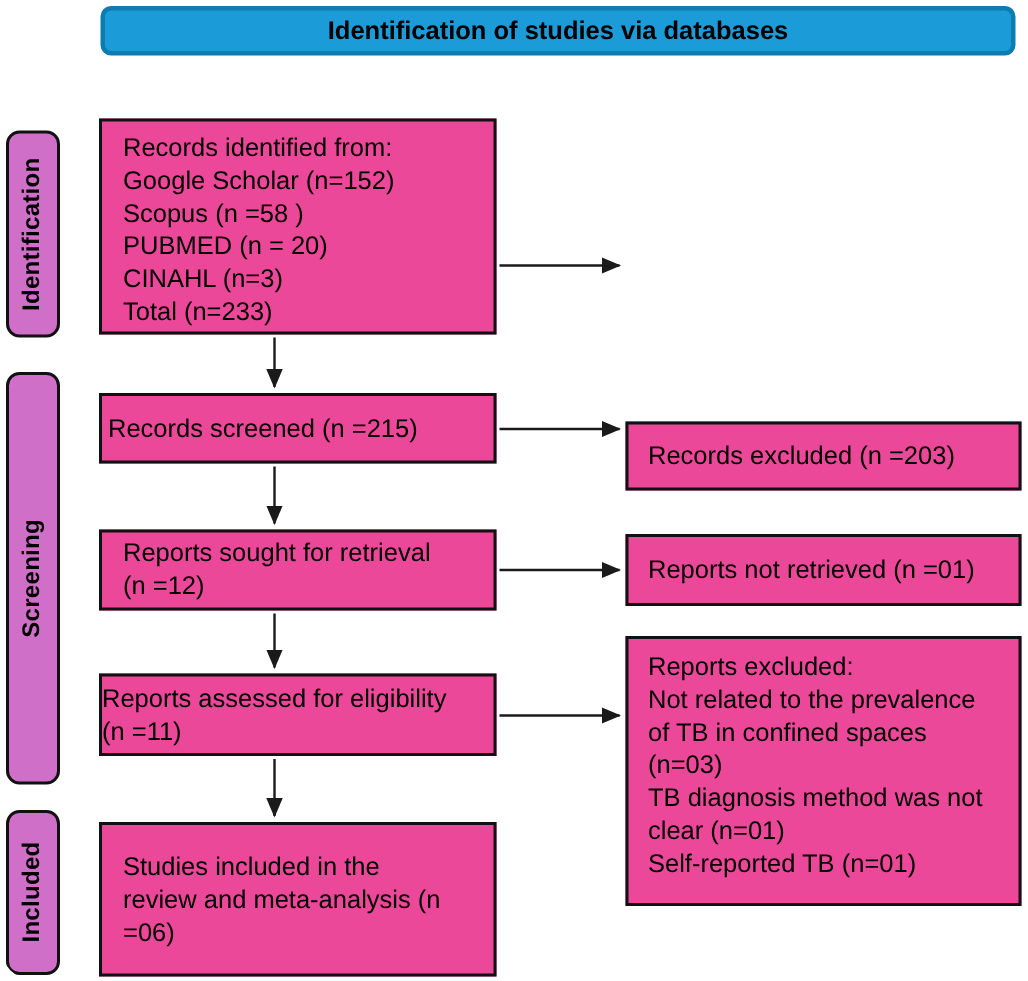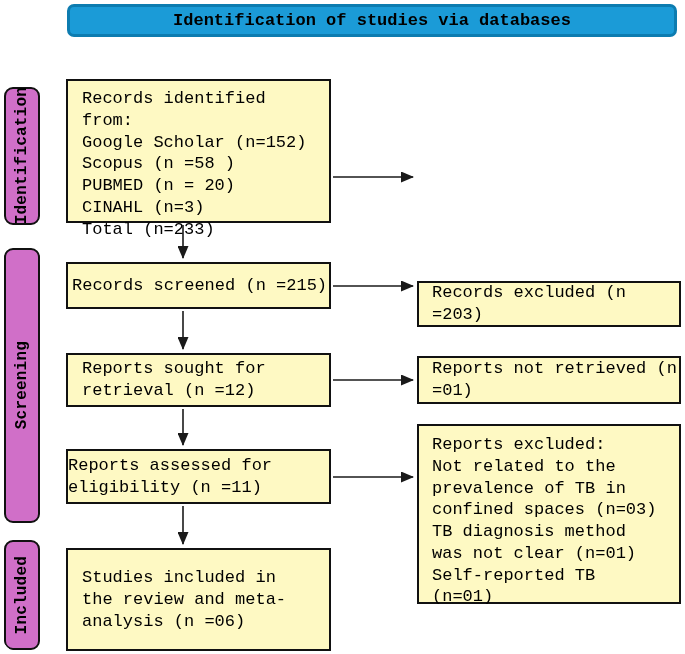--- a/index.html
+++ b/index.html
@@ -1,21 +1,21 @@
 <!DOCTYPE html>
 <html style="--header-fill: #1b9bd7; --header-border: #0d7cb0; --stage-fill: #d06fc8;"><head>
 <meta charset="utf-8">
 <style>
   html, body { margin: 0; padding: 0; background: #ffffff; }
   .canvas {
     position: relative;
     width: 685px;
     height: 654px;
     background: #ffffff;
-    font-family: Liberation Mono, monospace;
+    font-family: Liberation Sans, sans-serif;
     color: #000000;
     overflow: hidden;
     border-radius: 24px;
   }
   
   .header-banner {
     position: absolute;
     left: 67px; top: 4px;
     width: 604px; height: 27px;
     background: var(--header-fill, #1b9bd7);
@@ -40,21 +40,21 @@
     writing-mode: vertical-rl;
     transform: rotate(180deg);
     font-weight: bold;
     font-size: 16px;
     letter-spacing: 0.2px;
     white-space: nowrap;
   }
   
   .fbox {
     position: absolute;
-    background: #fef9c3;
+    background: #ec4899;
     border: 2px solid #111111;
     box-sizing: border-box;
     font-size: 17px;
     line-height: 1.28;
   }
   .fbox .txt { white-space: pre-line; display: block; }
   .col-left  { left: 66px; width: 265px; }
   .col-right { left: 417px; width: 264px; }
   .box-identified { top: 79px;  height: 144px; padding: 7px 10px 7px 14px; }
   .box-removed    { top: 123px; height: 99px;  padding: 9px 14px 7px 13px; }

